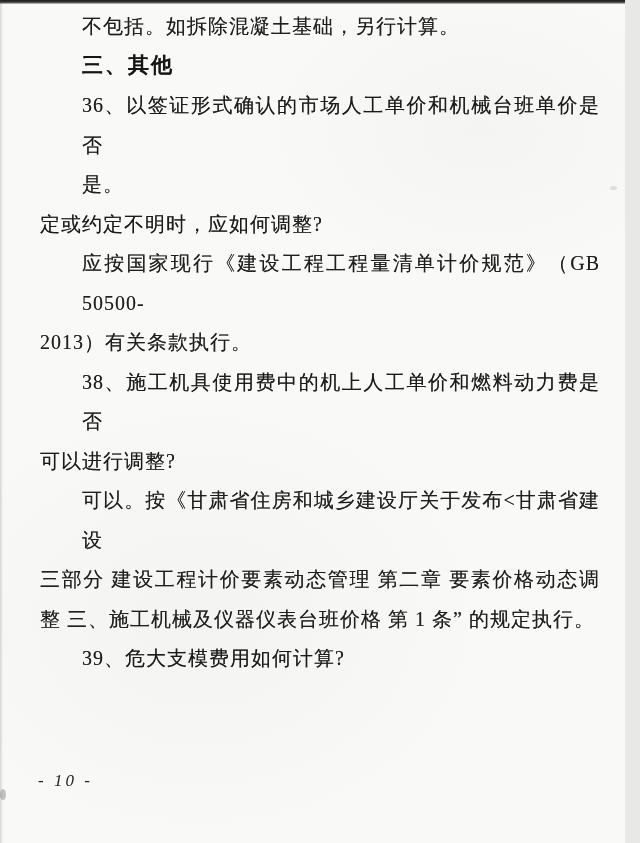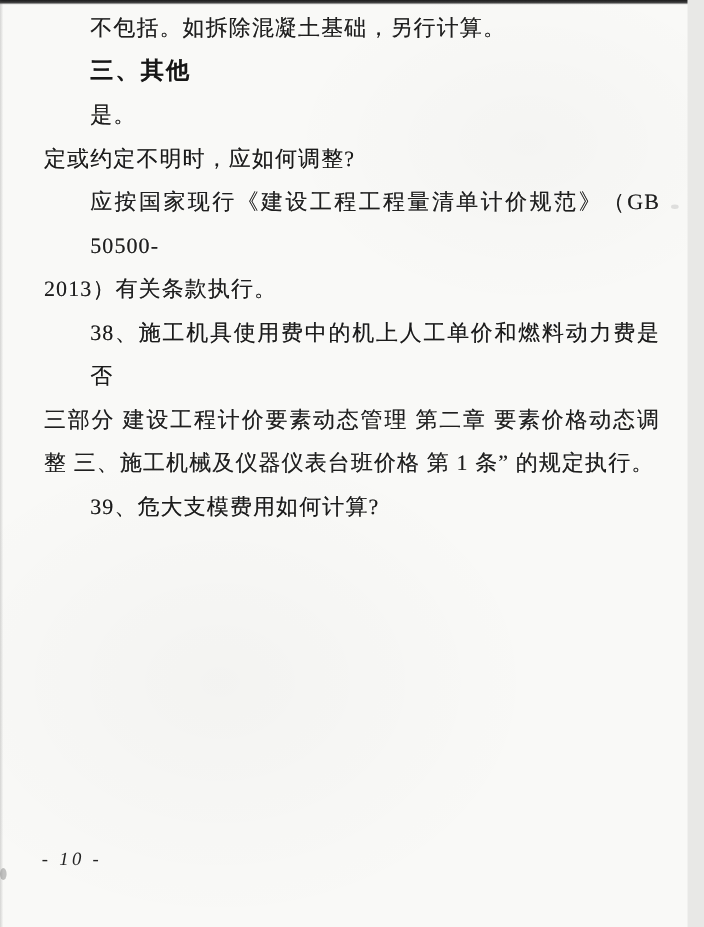--- a/index.html
+++ b/index.html
@@ -96,25 +96,28 @@
 <body>
 
 <div class="page">
 
   <div class="scan-top-edge"></div>
   <div class="scan-left-edge"></div>
 
   <main class="content">
     <p class="line indent">不包括。如拆除混凝土基础，另行计算。</p>
     <h2 class="line indent heading">三、其他</h2>
+    <p class="line indent fill question">36、以签证形式确认的市场人工单价和机械台班单价是否</p>
     <p class="line indent">是。</p>
     <p class="line question">定或约定不明时，应如何调整?</p>
     <p class="line indent fill">应按国家现行《建设工程工程量清单计价规范》（GB 50500-</p>
     <p class="line">2013）有关条款执行。</p>
     <p class="line indent fill question">38、施工机具使用费中的机上人工单价和燃料动力费是否</p>
+    <p class="line question">可以进行调整?</p>
+    <p class="line indent fill">可以。按《甘肃省住房和城乡建设厅关于发布&lt;甘肃省建设</p>
     <p class="line fill">三部分  建设工程计价要素动态管理  第二章  要素价格动态调</p>
     <p class="line">整  三、施工机械及仪器仪表台班价格  第 1 条” 的规定执行。</p>
     <p class="line indent question">39、危大支模费用如何计算?</p>
 
   </main>
 
   <div class="page-number">- 10 -</div>
 
   <div class="scan-smudge-bottom-left"></div>
   <div class="scan-speck-right"></div>

